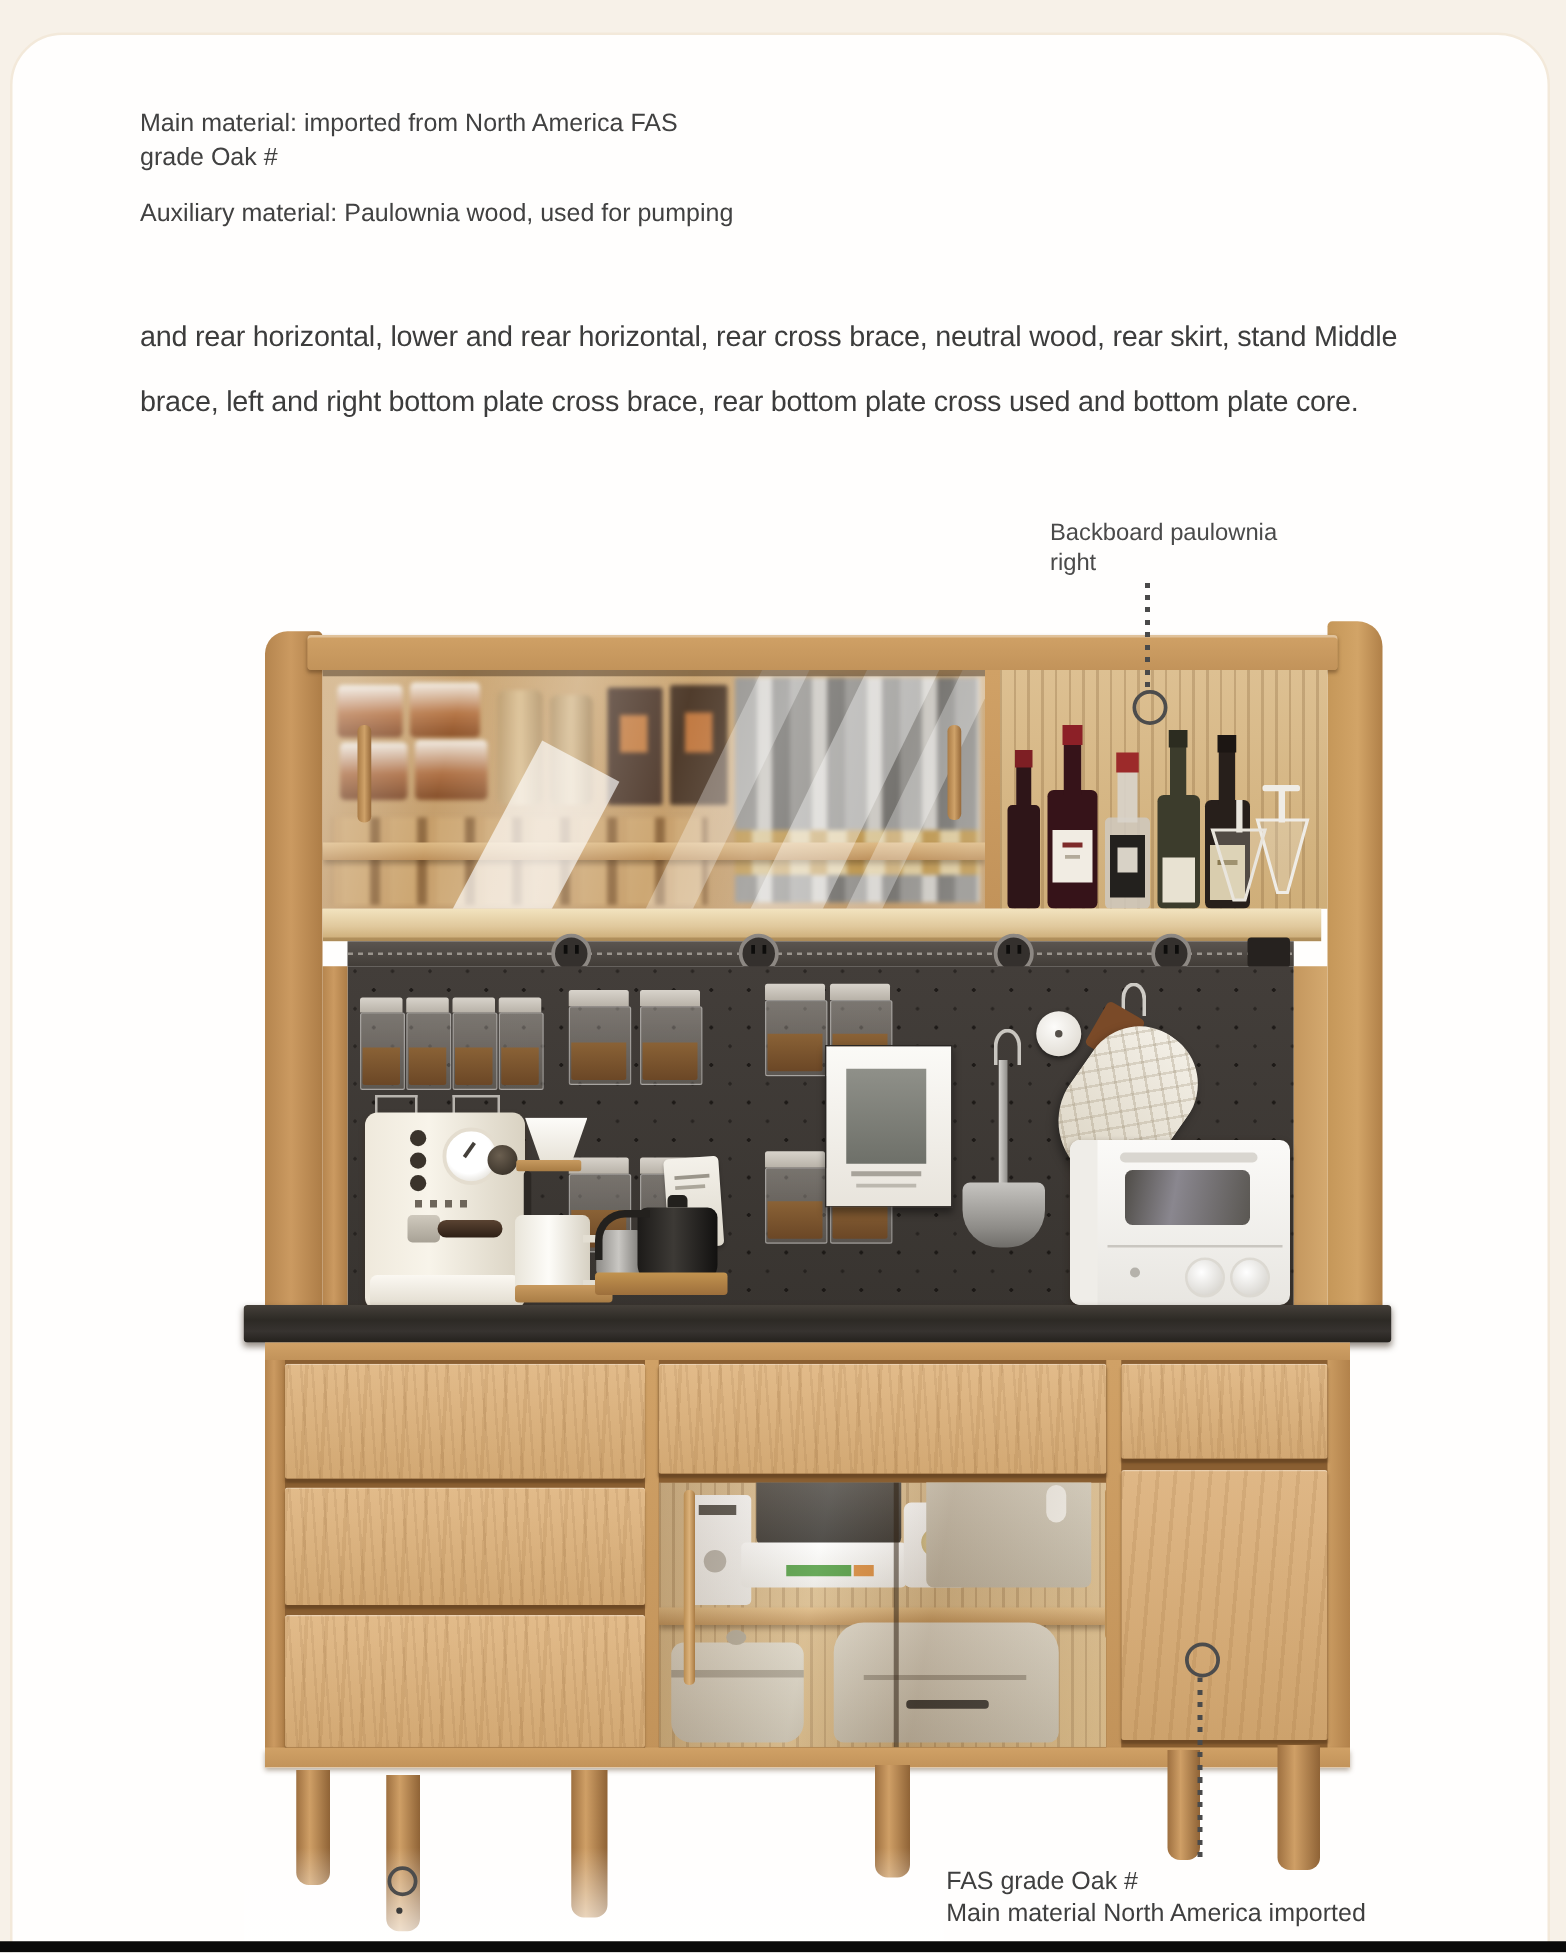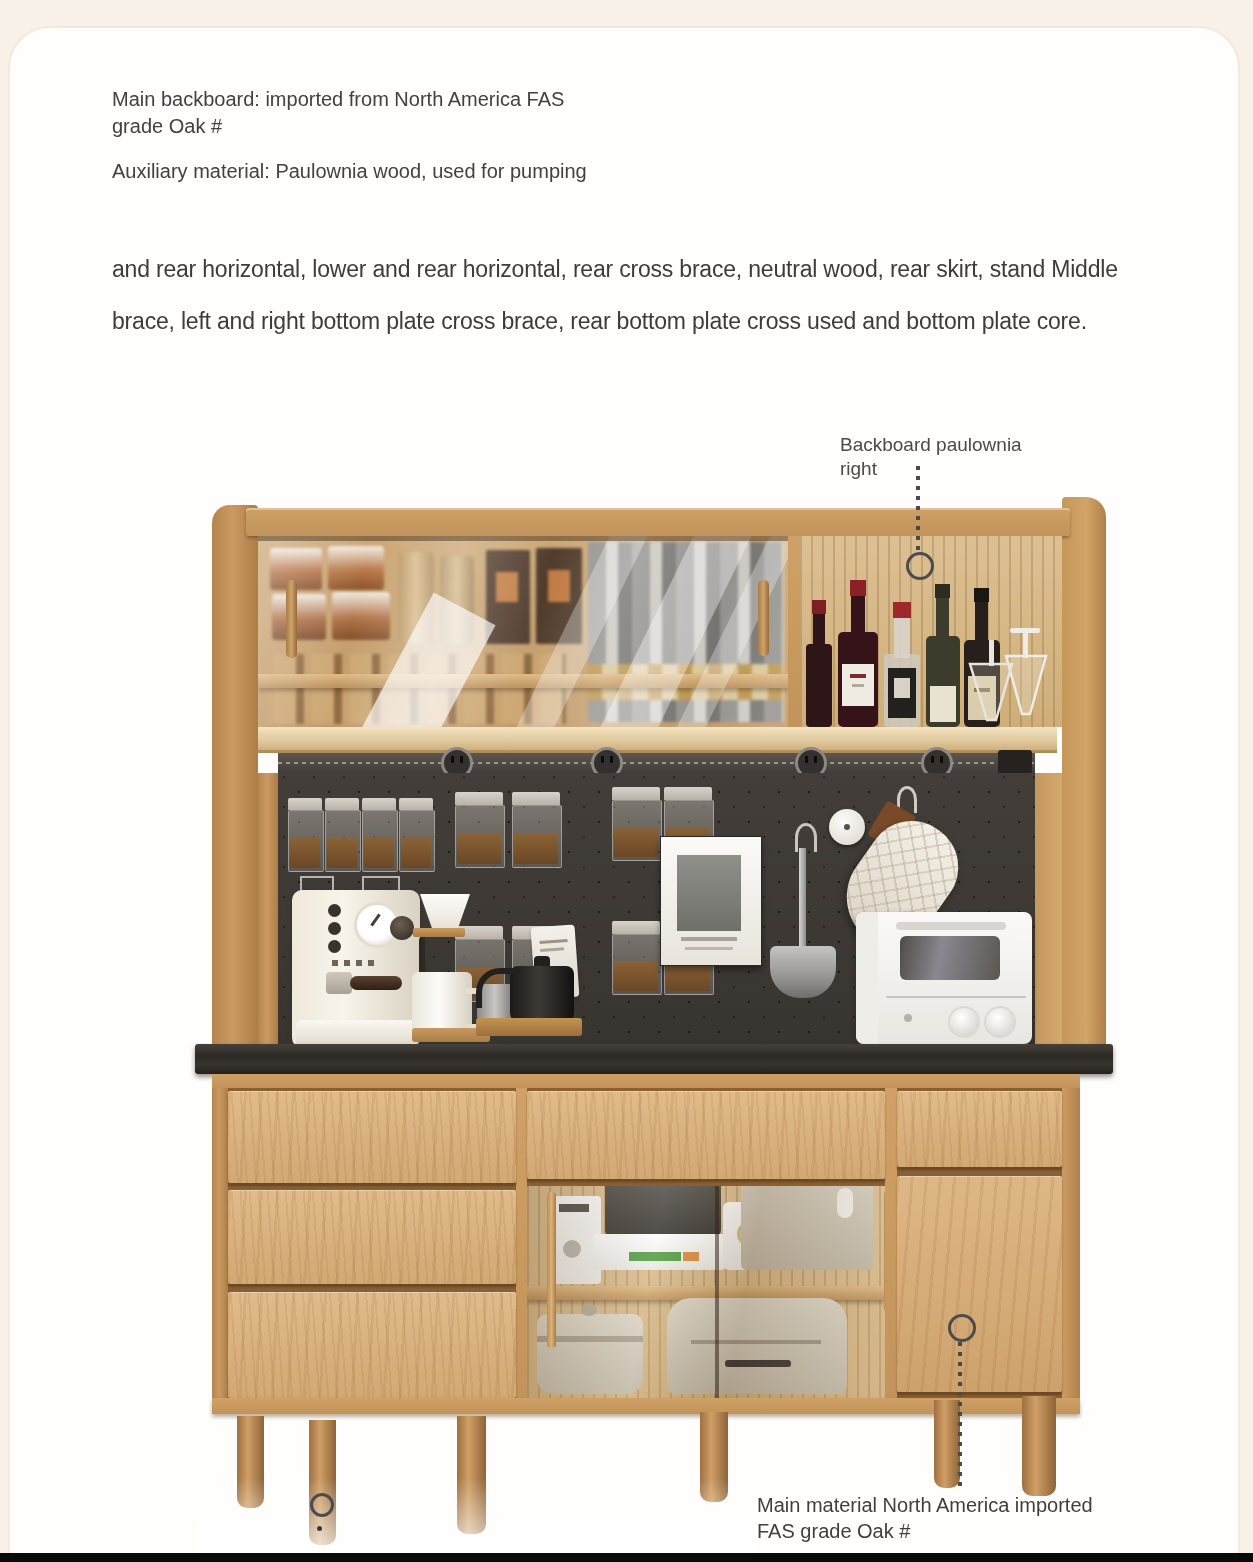--- a/index.html
+++ b/index.html
@@ -3,21 +3,21 @@
 <meta charset="utf-8">
 <style>
   html,body{margin:0;padding:0;background:#fff;}
   .page{position:relative;width:1253px;height:1562px;overflow:hidden;
         font-family:"Liberation Sans",sans-serif;background:#f7f1e8;}
   .abs{position:absolute;}
   .card{left:8px;top:26px;width:1228px;height:1536px;background:#fffefd;
         border:2px solid #f3e9da;border-radius:42px 42px 0 0;}
   .txt{color:#414141;}
   .para{color:#3c3c3c;font-size:23px;letter-spacing:-0.2px;}
-  .ann{color:#4a4a4a;font-size:19px;line-height:24px;margin-top:18px;}
+  .ann{color:#4a4a4a;font-size:19px;line-height:24px;}
   .ann2{color:#3f3f3f;font-size:20px;line-height:26px;}
   .dotline{width:4px;background:repeating-linear-gradient(to bottom,#4a4a4a 0 4px,transparent 4px 10px);}
   .circlemark{border:3px solid #4c4c4c;border-radius:50%;background:transparent;}
   
   .wood{background:linear-gradient(180deg,#d0a166,#c2935a);}
   .woodside{background:linear-gradient(90deg,#b5854e,#cb9a61 45%,#ad7d47);}
   .drawer{border-radius:2px;box-shadow:0 3px 2px rgba(70,45,20,.45), inset 0 1px 0 rgba(255,255,255,.35);
      background:
      repeating-linear-gradient(93deg,rgba(140,95,45,.13) 0 3px,rgba(255,255,255,0) 3px 16px),
      repeating-linear-gradient(86deg,rgba(120,80,40,.10) 0 2px,rgba(255,255,255,0) 2px 9px),
@@ -45,21 +45,21 @@
   .beigeobj{background:linear-gradient(180deg,#d9d2c2,#bfb6a3);}
 </style>
 </head>
 <body>
 
 <div class="page">
 
   <div class="abs card"></div>
 
   <div class="abs txt" style="left:112px;top:86px;font-size:20px;line-height:27px;">
-    <div>Main backboard: imported from North America FAS</div>
+    <div>Main material: imported from North America FAS</div>
     <div>grade Oak #</div>
   </div>
   <div class="abs txt" style="left:112px;top:158px;font-size:20px;line-height:27px;">
     <div>Auxiliary material: Paulownia wood, used for pumping</div>
   </div>
   <div class="abs para" style="left:112px;top:243px;line-height:52px;width:1100px;">
     <div>and rear horizontal, lower and rear horizontal, rear cross brace, neutral wood, rear skirt, stand Middle</div>
     <div>brace, left and right bottom plate cross brace, rear bottom plate cross used and bottom plate core.</div>
   </div>
 
@@ -378,21 +378,21 @@
   <div class="abs ann" style="left:840px;top:415px;z-index:5;">
     <div>Backboard paulownia</div>
     <div>right</div>
   </div>
   <div class="abs dotline" style="left:916px;top:466px;height:86px;z-index:5;"></div>
   <div class="abs circlemark" style="left:906px;top:552px;width:22px;height:22px;z-index:5;"></div>
 
   <div class="abs circlemark" style="left:948px;top:1314px;width:22px;height:22px;z-index:5;"></div>
   <div class="abs dotline" style="left:958px;top:1342px;height:144px;z-index:5;"></div>
   <div class="abs ann2" style="left:757px;top:1492px;z-index:5;">
+    <div>FAS grade Oak #</div>
     <div>Main material North America imported</div>
-    <div>FAS grade Oak #</div>
   </div>
 
   <div class="abs circlemark" style="left:310px;top:1493px;width:18px;height:18px;border-width:3px;z-index:5;"></div>
   <div class="abs" style="left:317px;top:1526px;width:5px;height:5px;background:#3a3a3a;border-radius:50%;z-index:5;"></div>
 
   <div class="abs" style="left:0;top:1553px;width:1253px;height:9px;background:#0a0a0a;z-index:6;"></div>
 </div>
 
 </body></html>

